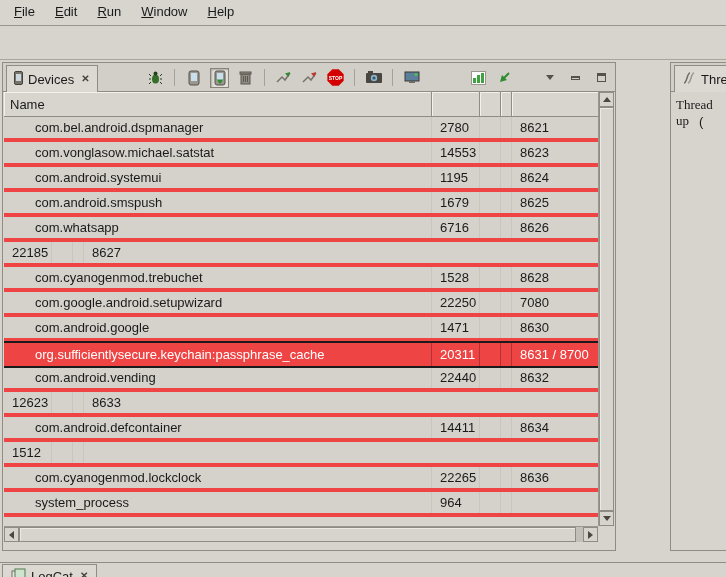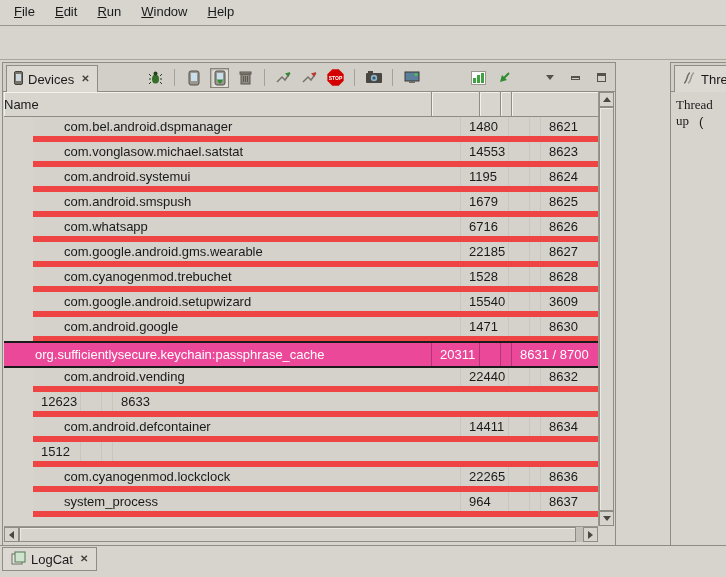--- a/index.html
+++ b/index.html
@@ -36,30 +36,30 @@
     clip-path:polygon(31% 2%,69% 2%,98% 31%,98% 69%,69% 98%,31% 98%,2% 69%,2% 31%);}
   .stop-txt{color:#fff;font-size:5px;font-weight:bold;}
   .chev{width:0;height:0;border-left:4px solid transparent;border-right:4px solid transparent;
     border-top:5px solid #55524b;}
   .min-glyph{width:9px;height:4px;border:1px solid #55524b;border-top-width:2px;}
   .max-glyph{width:9px;height:9px;border:1px solid #55524b;border-top:3px solid #55524b;}
   
   .thead{position:absolute;top:29px;left:1px;right:17px;height:25px;display:flex;
     background:#d8d5cf;border-bottom:1px solid #8f8c84;}
   .th{border-right:1px solid #8f8c84;box-shadow:inset 1px 1px 0 #f2f1ee;
-    display:flex;align-items:center;text-align:right;}
+    display:flex;align-items:center;padding-left:6px;text-align:right;}
   .w-name{width:428px;} .w-pid{width:48px;} .w-a{width:21px;} .w-b{width:11px;} .w-port{flex:1;border-right:none;}
   .tbody{position:absolute;top:54px;left:1px;right:17px;height:400px;overflow:hidden;background:#d7d4ce;}
-  .trow{display:flex;height:25px;align-items:center;background:#d5d2cb;border-bottom:6px solid #ef4444;margin-left:29px;}
+  .trow{display:flex;height:25px;align-items:center;background:#d5d2cb;border-bottom:4px solid #ef4444;}
   .cell{height:100%;display:flex;align-items:center;border-right:1px solid #c9c6bf;overflow:hidden;white-space:nowrap;}
   .c-name{width:428px;padding-left:31px;}
   .c-pid{width:48px;padding-left:8px;}
   .c-a{width:21px;} .c-b{width:11px;}
   .c-port{flex:1;padding-left:8px;border-right:none;text-align:right;}
-  .trow.selected{background:#ec4899;color:#fff;border-top:2px solid #1b1b1b;border-bottom:2px solid #1b1b1b;
+  .trow.selected{background:#ef4444;color:#fff;border-top:2px solid #1b1b1b;border-bottom:2px solid #1b1b1b;
     height:27px;margin:-1px 0;position:relative;z-index:2;}
   .trow.selected .cell{border-right-color:rgba(0,0,0,.25);}
   
   .vscroll{position:absolute;top:29px;right:1px;width:16px;height:434px;background:#c2bfb8;
     border-left:1px solid #9a978f;}
   .sb-btn{position:absolute;width:15px;height:15px;background:#d7d4ce;border:1px solid #8f8c84;
     display:flex;align-items:center;justify-content:center;}
   .vscroll .sb-up{left:0;top:0;} .vscroll .sb-down{left:0;bottom:0;}
   .vthumb{position:absolute;left:0;top:15px;bottom:15px;width:15px;background:#d7d4ce;
     border:1px solid #8f8c84;box-shadow:inset 1px 1px 0 #eceae6;}
@@ -70,21 +70,21 @@
     border:1px solid #8f8c84;box-shadow:inset 1px 1px 0 #eceae6;}
   .sb-corner{position:absolute;right:1px;bottom:8px;width:16px;height:16px;background:#d7d4ce;}
   .tri-up{width:0;height:0;border-left:4px solid transparent;border-right:4px solid transparent;border-bottom:5px solid #4b4841;}
   .tri-down{width:0;height:0;border-left:4px solid transparent;border-right:4px solid transparent;border-top:5px solid #4b4841;}
   .tri-left{width:0;height:0;border-top:4px solid transparent;border-bottom:4px solid transparent;border-right:5px solid #4b4841;}
   .tri-right{width:0;height:0;border-top:4px solid transparent;border-bottom:4px solid transparent;border-left:5px solid #4b4841;}
   
   .threads-msg1{position:absolute;top:34px;left:5px;font-family:Liberation Serif, serif;}
   .threads-msg2{position:absolute;top:51px;left:28px;}
   
-  .bottombar{position:absolute;left:0;right:0;bottom:0;height:32px;background:#d7d4ce;
+  .bottombar{position:absolute;left:0;right:0;bottom:0;height:15px;background:#d7d4ce;
     border-top:1px solid #8f8c84;}
   .logcat-tab{position:absolute;left:2px;top:1px;height:24px;display:flex;align-items:center;gap:5px;
     padding:0 8px;background:#dcd9d3;border:1px solid #8f8c84;}
 </style>
 </head>
 <body>
 
 <div class="menubar">
     <div class="menu-item"><span class="mn">F</span>ile</div>
     <div class="menu-item"><span class="mn">E</span>dit</div>
@@ -206,21 +206,21 @@
     </div>
     <div class="th w-pid"></div>
     <div class="th w-a"></div>
     <div class="th w-b"></div>
     <div class="th w-port"></div>
   </div>
 
   <div class="tbody">
       <div class="trow">
         <div class="cell c-name">com.bel.android.dspmanager</div>
-        <div class="cell c-pid">1480</div>
+        <div class="cell c-pid">2780</div>
         <div class="cell c-a"></div>
         <div class="cell c-b"></div>
         <div class="cell c-port">8621</div>
       </div>
       <div class="trow">
         <div class="cell c-name">com.vonglasow.michael.satstat</div>
         <div class="cell c-pid">14553</div>
         <div class="cell c-a"></div>
         <div class="cell c-b"></div>
         <div class="cell c-port">8623</div>
@@ -240,39 +240,38 @@
         <div class="cell c-port">8625</div>
       </div>
       <div class="trow">
         <div class="cell c-name">com.whatsapp</div>
         <div class="cell c-pid">6716</div>
         <div class="cell c-a"></div>
         <div class="cell c-b"></div>
         <div class="cell c-port">8626</div>
       </div>
       <div class="trow">
-        <div class="cell c-name">com.google.android.gms.wearable</div>
         <div class="cell c-pid">22185</div>
         <div class="cell c-a"></div>
         <div class="cell c-b"></div>
         <div class="cell c-port">8627</div>
       </div>
       <div class="trow">
         <div class="cell c-name">com.cyanogenmod.trebuchet</div>
         <div class="cell c-pid">1528</div>
         <div class="cell c-a"></div>
         <div class="cell c-b"></div>
         <div class="cell c-port">8628</div>
       </div>
       <div class="trow">
         <div class="cell c-name">com.google.android.setupwizard</div>
-        <div class="cell c-pid">15540</div>
-        <div class="cell c-a"></div>
-        <div class="cell c-b"></div>
-        <div class="cell c-port">3609</div>
+        <div class="cell c-pid">22250</div>
+        <div class="cell c-a"></div>
+        <div class="cell c-b"></div>
+        <div class="cell c-port">7080</div>
       </div>
       <div class="trow">
         <div class="cell c-name">com.android.google</div>
         <div class="cell c-pid">1471</div>
         <div class="cell c-a"></div>
         <div class="cell c-b"></div>
         <div class="cell c-port">8630</div>
       </div>
       <div class="trow selected">
         <div class="cell c-name">org.sufficientlysecure.keychain:passphrase_cache</div>
@@ -311,21 +310,20 @@
         <div class="cell c-pid">22265</div>
         <div class="cell c-a"></div>
         <div class="cell c-b"></div>
         <div class="cell c-port">8636</div>
       </div>
       <div class="trow">
         <div class="cell c-name">system_process</div>
         <div class="cell c-pid">964</div>
         <div class="cell c-a"></div>
         <div class="cell c-b"></div>
-        <div class="cell c-port">8637</div>
       </div>
     </div>
 
   <div class="vscroll">
     <div class="sb-btn sb-up">
         <span class="tri-up"></span>
       </div>
     <div class="vthumb"></div>
     <div class="sb-btn sb-down">
         <span class="tri-down"></span>

